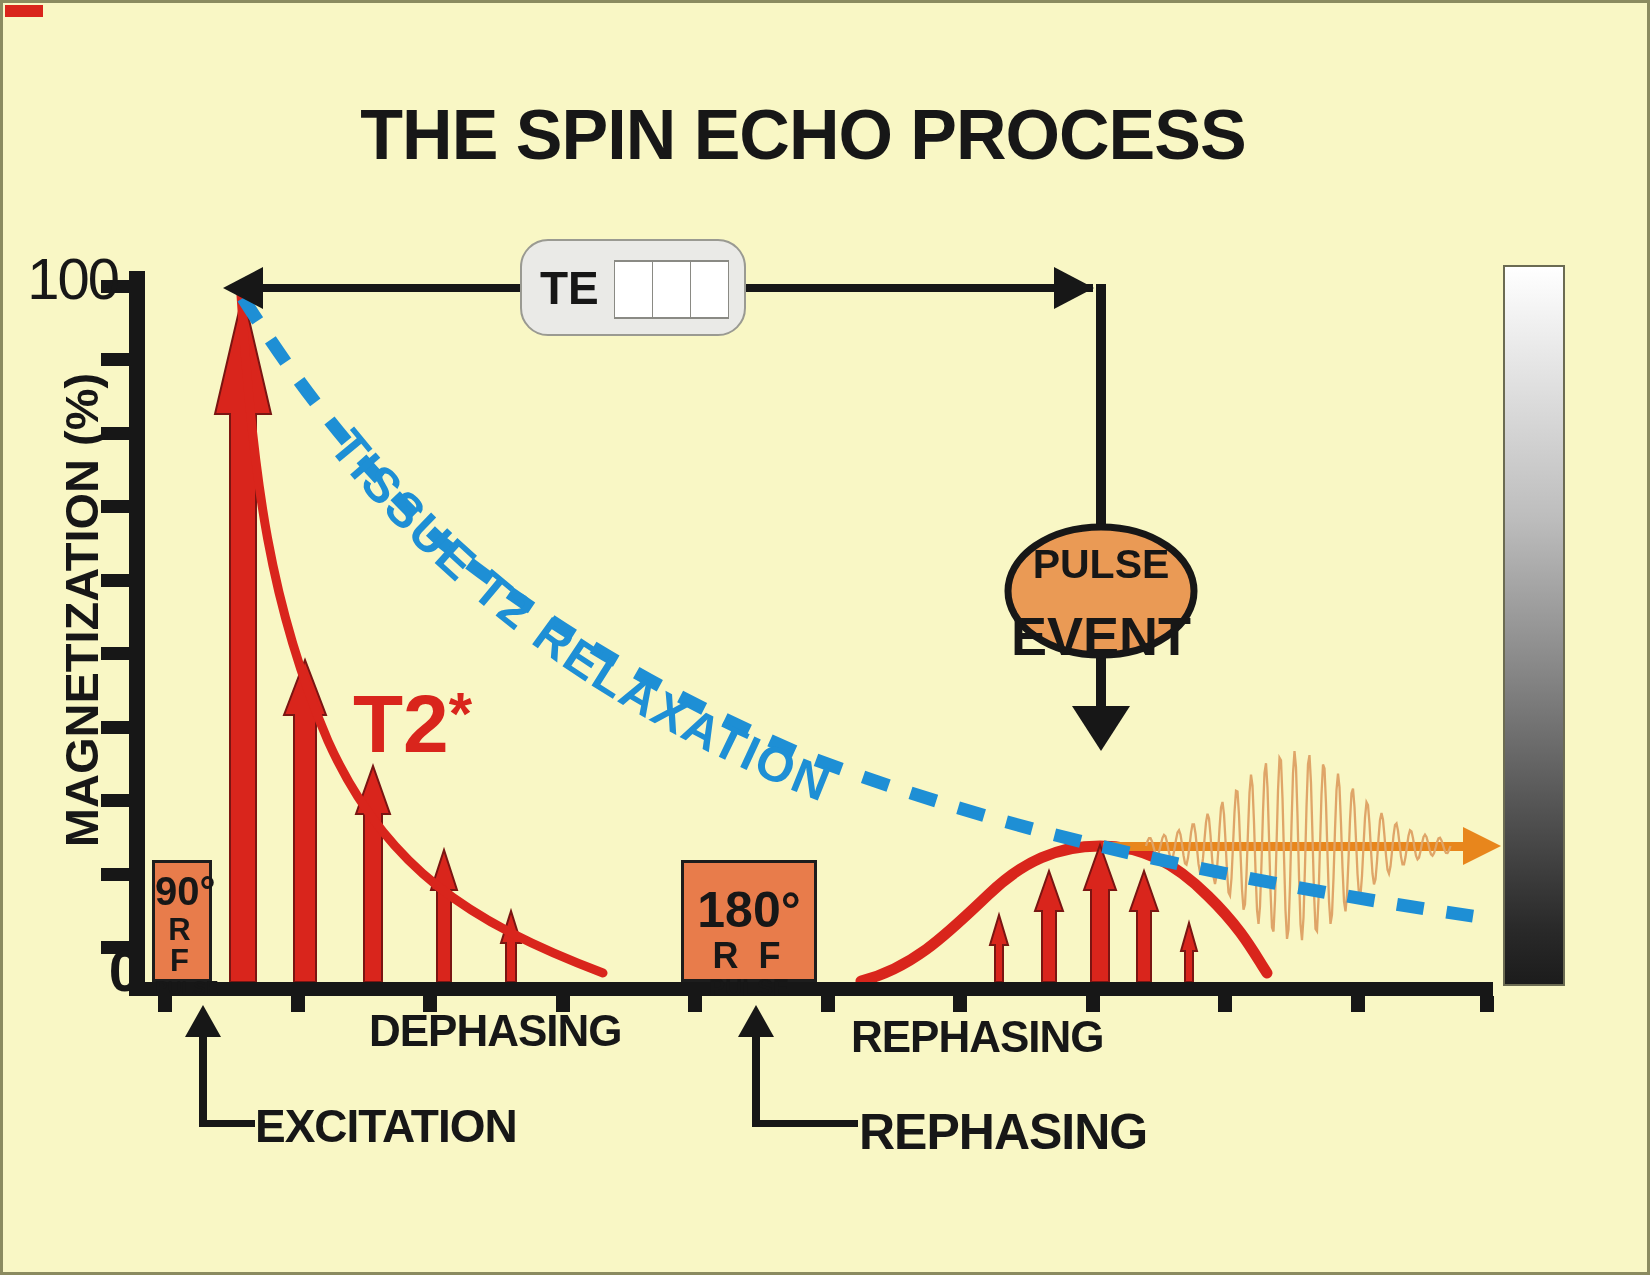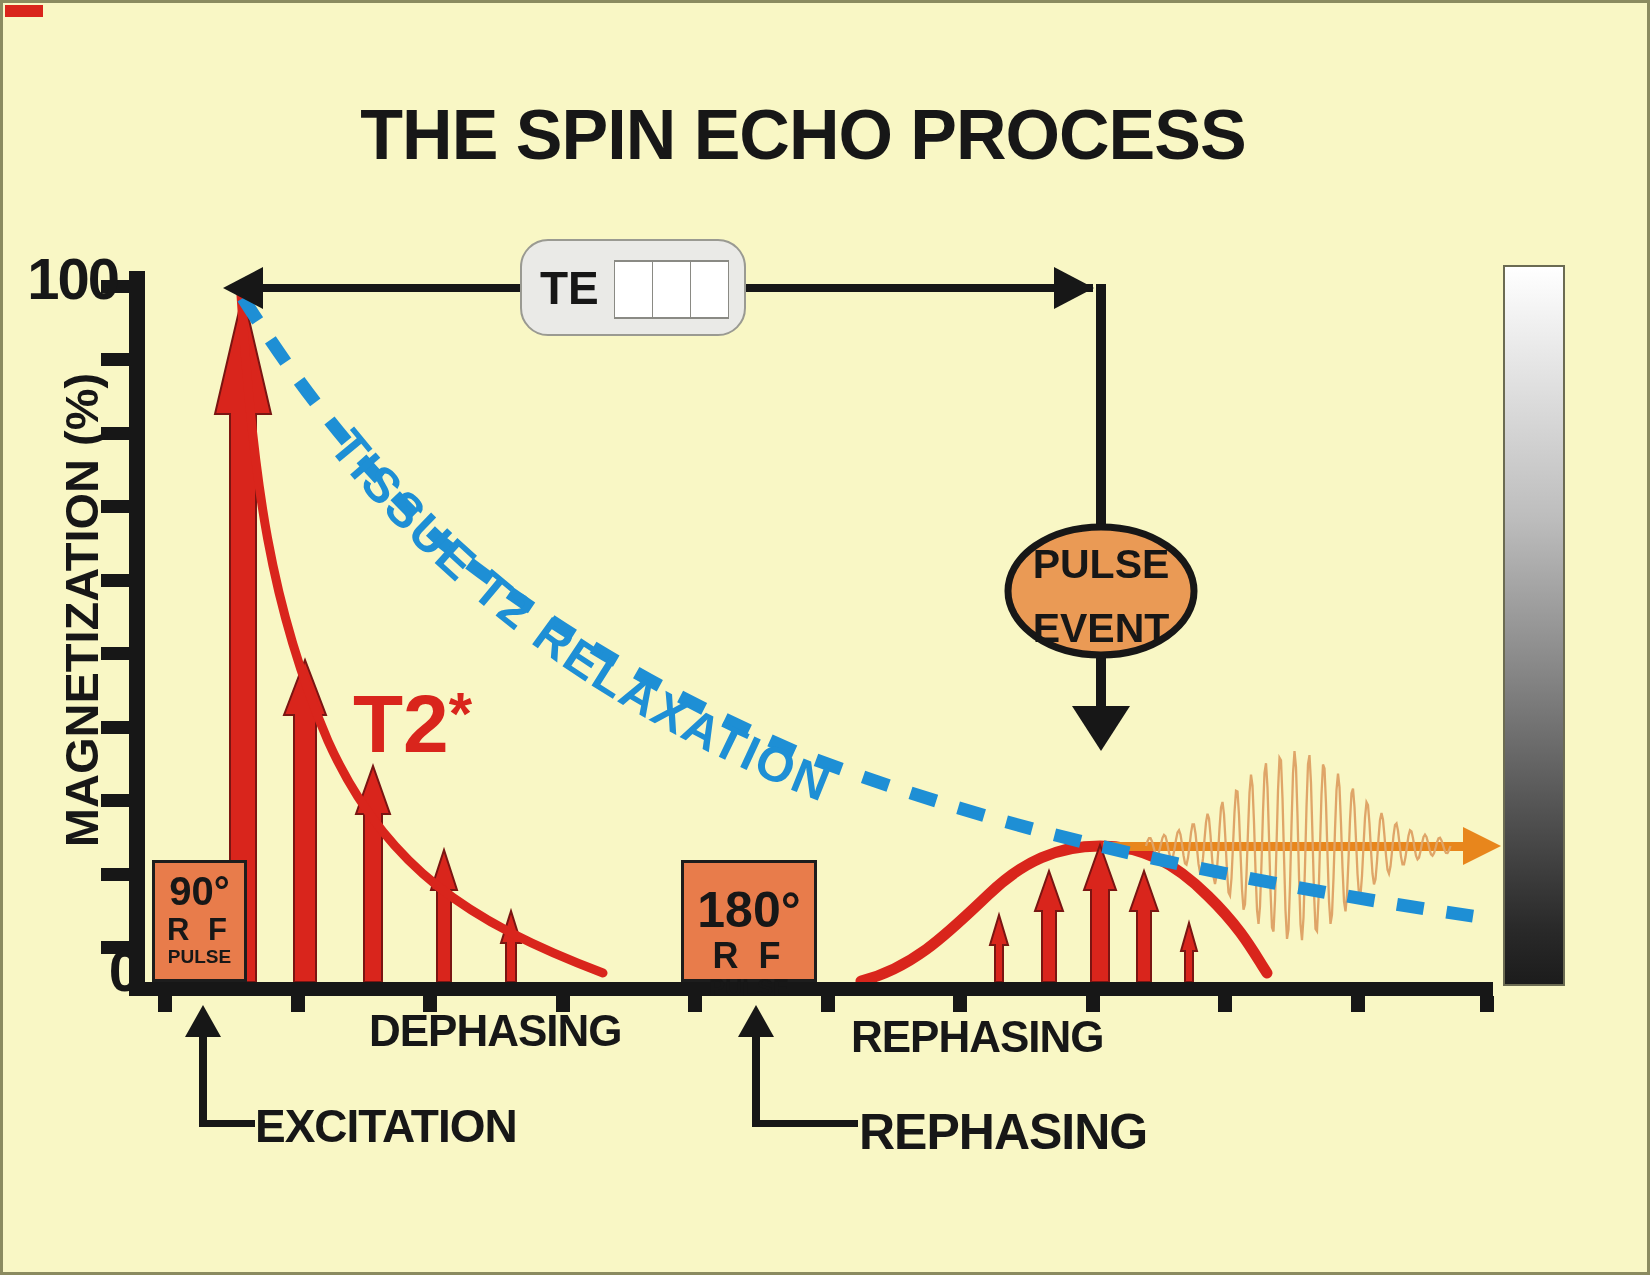--- a/index.html
+++ b/index.html
@@ -4,51 +4,51 @@
 <style>
   html,body{margin:0;padding:0;background:#ddd;}
   #stage{
     position:relative; width:1650px; height:1275px; overflow:hidden;
     background:var(--bg); border:3px solid var(--frame); box-sizing:border-box;
     font-family:"Liberation Sans","DejaVu Sans",sans-serif; color:var(--ink);
   }
   .abs{position:absolute;}
   #title{left:150px; top:92px; width:1300px; text-align:center;
     font-size:70px; font-weight:900; letter-spacing:-1px; white-space:nowrap;}
-  #ymax{left:12px; top:242px; width:103px; text-align:right; font-size:58px; font-weight:700; letter-spacing:-2px;}
+  #ymax{left:12px; top:242px; width:103px; text-align:right; font-size:58px; font-weight:400; letter-spacing:-2px;}
   #ymin{left:58px; top:934px; width:80px; text-align:right; font-size:58px; font-weight:900;}
   #ylabel{left:78px; top:607px; transform:translate(-50%,-50%) rotate(-90deg);
     white-space:nowrap; font-size:47px; font-weight:900; letter-spacing:0px;}
   
   #yaxis{left:126px; top:268px; width:16px; height:725px; background:var(--ink);}
   #xaxis{left:126px; top:979px; width:1364px; height:14px; background:var(--ink);}
   .ytick{position:absolute; left:98px; width:30px; height:13px; background:var(--ink);}
   .xtick{position:absolute; top:993px; width:14px; height:16px; background:var(--ink);}
   
   #te-pill{left:517px; top:236px; width:222px; height:93px; background:var(--pill);
     border:2px solid #9a9a92; border-radius:28px; z-index:3;}
   #te-label{left:18px; top:20px; font-size:46px; font-weight:900;}
   .te-cell{position:absolute; top:19px; width:37px; height:55px; background:var(--cell);
     border:2px solid #8a8a84; border-left-width:1px; border-right-width:1px;}
   
   .rfbox{background:var(--obox); border:3px solid #1d1d1d; box-sizing:border-box;
     text-align:center; line-height:1; z-index:2;}
-  #box90{left:149px; top:857px; width:95px; height:122px; padding-top:8px;}
+  #box90{left:149px; top:857px; width:60px; height:122px; padding-top:8px;}
   #box180{left:678px; top:857px; width:136px; height:122px; padding-top:22px;}
   #box90 .deg{font-size:40px; font-weight:900;}
   #box180 .deg{font-size:50px; font-weight:900;}
   .rf{font-size:31px; font-weight:900; letter-spacing:5px; margin-top:3px;}
   #box180 .rf{font-size:36px;}
   .pulse{font-size:19px; font-weight:900; margin-top:2px;}
   #box180 .pulse{font-size:24px;}
   
   #t2star{left:350px; top:680px; font-size:82px; font-weight:900; color:var(--red); line-height:1;}
   #t2star sup{font-size:60px; vertical-align:18px;}
   #echo1{left:1006px; top:538px; width:184px; text-align:center; font-size:41px; font-weight:900;}
-  #echo2{left:1006px; top:602px; width:184px; text-align:center; font-size:41px; font-weight:900;}
+  #echo2{left:1006px; top:602px; width:184px; text-align:center; font-size:54px; font-weight:900;}
   #signal{left:1170px; top:697px; width:270px; text-align:center; font-size:46px; font-weight:900; letter-spacing:1px;}
   #dephasing{left:366px; top:1003px; font-size:44px; font-weight:900; letter-spacing:-1px;}
   #rephasing-sm{left:848px; top:1009px; font-size:44px; font-weight:900; letter-spacing:-1px;}
   #excitation{left:252px; top:1096px; font-size:46px; font-weight:900; letter-spacing:-1px;}
   #rephasing-lg{left:856px; top:1100px; font-size:50px; font-weight:900; letter-spacing:-1px;}
   
   #graybar{left:1500px; top:262px; width:62px; height:721px; border:2px solid #6b6b52; box-sizing:border-box;
     background:linear-gradient(180deg,#ffffff 0%,#ececec 10%,#bdbdbd 35%,#8a8a8a 55%,#555555 75%,#2a2a2a 92%,#1c1c1c 100%);}
   #corner-mark{left:2px; top:2px; width:38px; height:12px; background:var(--red); z-index:4;}
   #gfx{left:0; top:0; z-index:1;}

